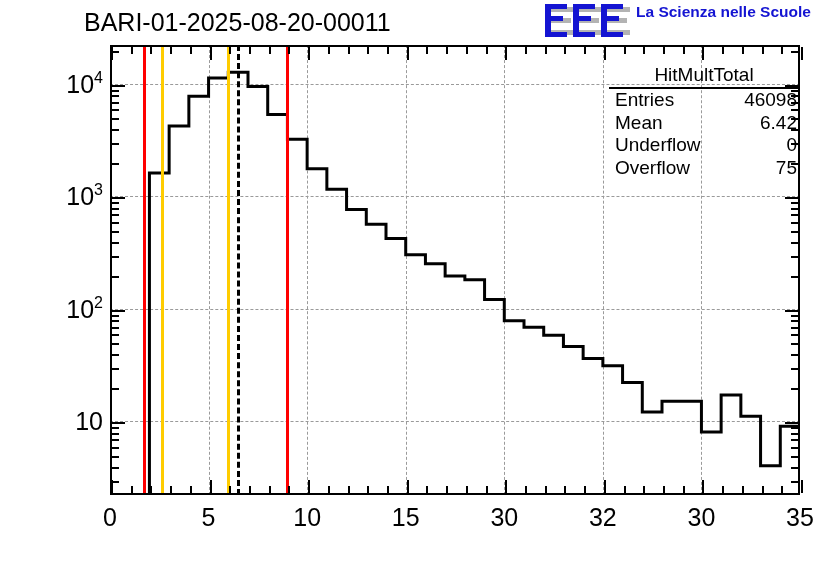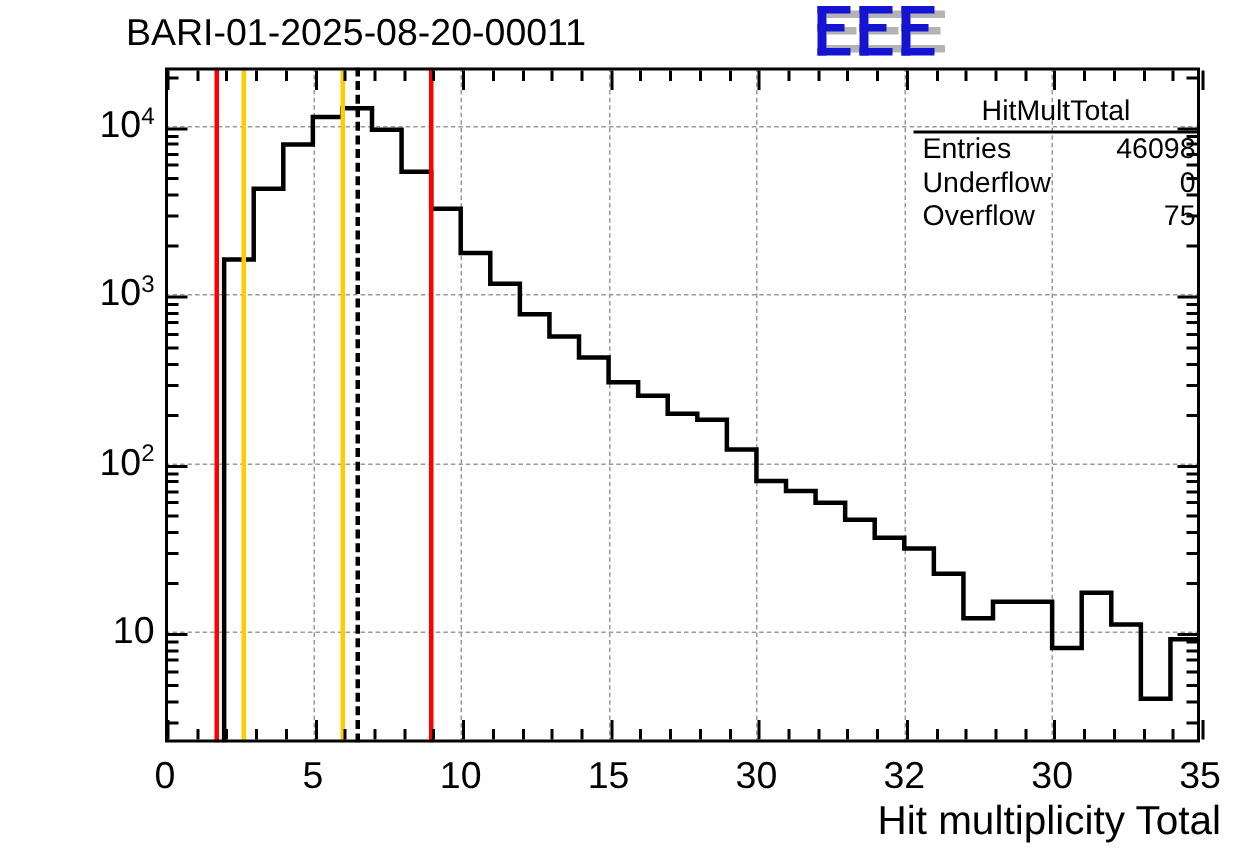--- a/index.html
+++ b/index.html
@@ -93,20 +93,21 @@
           <rect x="29" y="0" width="22" height="5"></rect>
           <rect x="29" y="12" width="18" height="5"></rect>
           <rect x="29" y="28" width="22" height="5"></rect>
         <rect x="57" y="0" width="6" height="33"></rect>
           <rect x="57" y="0" width="22" height="5"></rect>
           <rect x="57" y="12" width="18" height="5"></rect>
           <rect x="57" y="28" width="22" height="5"></rect>
       </g>
     </svg>
     <div class="eee-text">
+      <div>La Scienza nelle Scuole</div>
     </div>
   </div>
 
   <div class="plotarea" id="plotarea">
       <div class="gridline-v" style="left: 98.5714px;"></div>
       <div class="gridline-v" style="left: 197.143px;"></div>
       <div class="gridline-v" style="left: 295.714px;"></div>
       <div class="gridline-v" style="left: 394.286px;"></div>
       <div class="gridline-v" style="left: 492.857px;"></div>
       <div class="gridline-v" style="left: 591.429px;"></div>
@@ -281,28 +282,31 @@
       <div class="xlab" style="left: 701.429px; top: 503px;">30</div>
       <div class="xlab" style="left: 800px; top: 503px;">35</div>
     </div>
   <div id="ylabels">
       <div class="ylab" style="top: 421.023px; right: 733px;">10</div>
       <div class="ylab" style="top: 308.523px; right: 733px;">10<sup>2</sup></div>
       <div class="ylab" style="top: 196.023px; right: 733px; text-align: center;">10<sup>3</sup></div>
       <div class="ylab" style="top: 83.5226px; right: 733px;">10<sup>4</sup></div>
     </div>
 
-  <div class="axis-title">Hit multiplicity Total</div>
 
   <div class="stats">
     <div class="stats-title">HitMultTotal</div>
     <div id="stats-rows">
         <div class="stats-row">
           <span class="k">Entries</span>
           <span class="v">46098</span>
+        </div>
+        <div class="stats-row">
+          <span class="k">Mean</span>
+          <span class="v">6.42</span>
         </div>
         <div class="stats-row">
           <span class="k">Underflow</span>
           <span class="v">0</span>
         </div>
         <div class="stats-row">
           <span class="k">Overflow</span>
           <span class="v">75</span>
         </div>
       </div>

